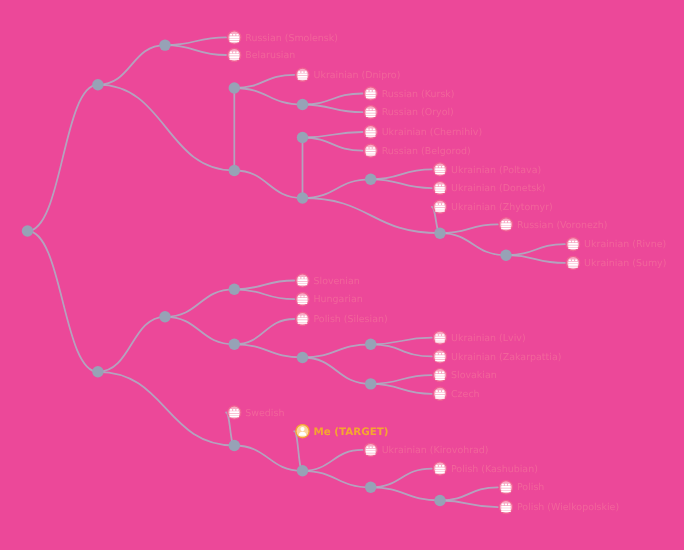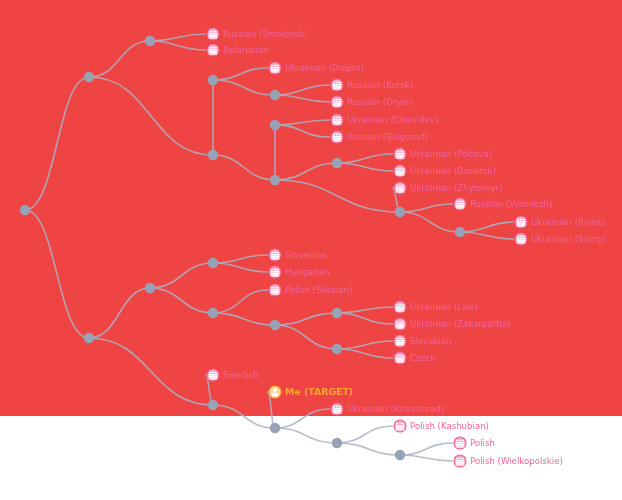--- a/index.html
+++ b/index.html
@@ -9,22 +9,22 @@
   }
   body {
     width: 622px;
     height: 500px;
     overflow: hidden;
     font-family: "DejaVu Sans", "Liberation Sans", sans-serif;
   }
   #tree-root {
     position: relative;
     width: 622px;
-    height: 416px;
-    background: #ef4444;
+    height: 500px;
+    background: #ec4899;
   }
   #tree-svg {
     position: absolute;
     left: 0;
     top: 0;
     width: 622px;
     height: 500px;
   }
   .link-path {
     fill: none;

